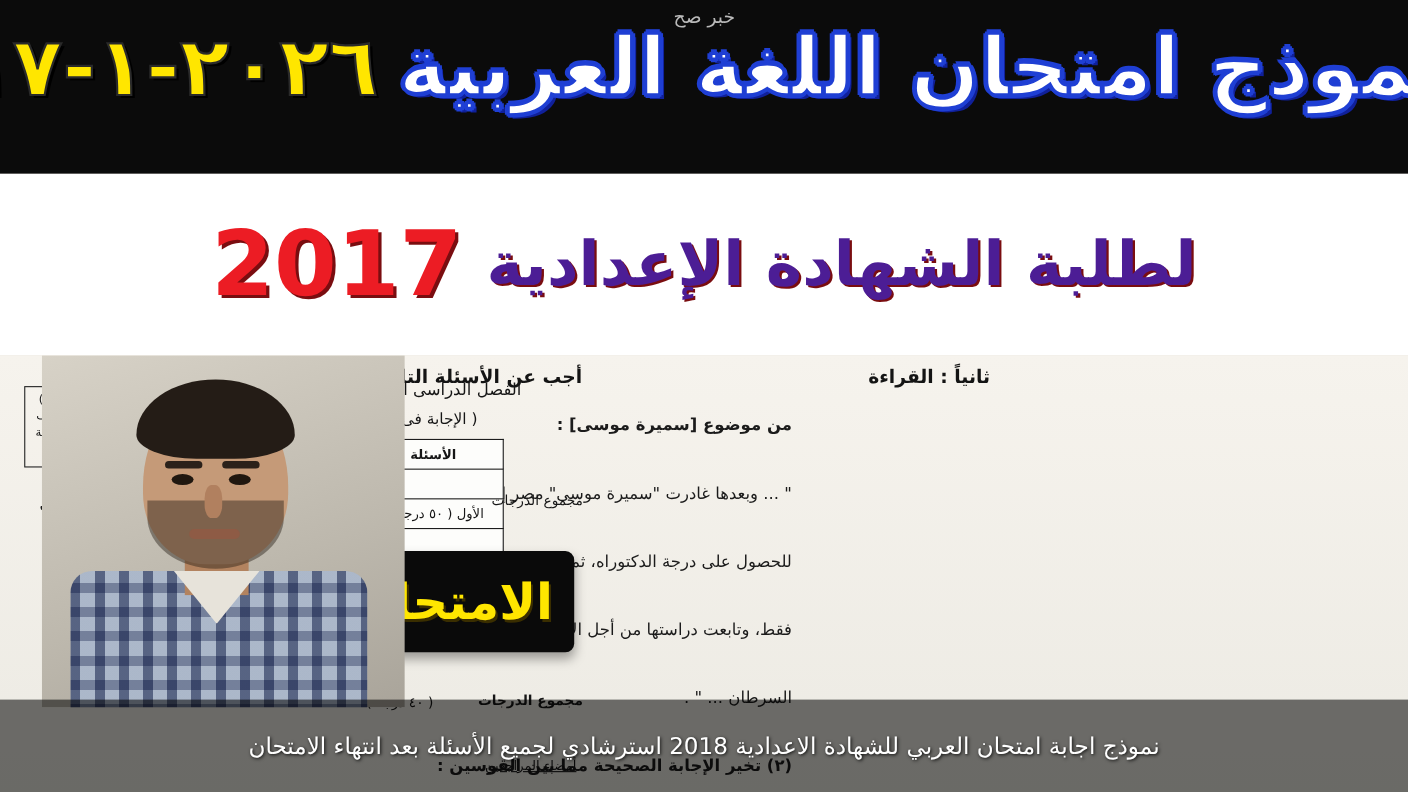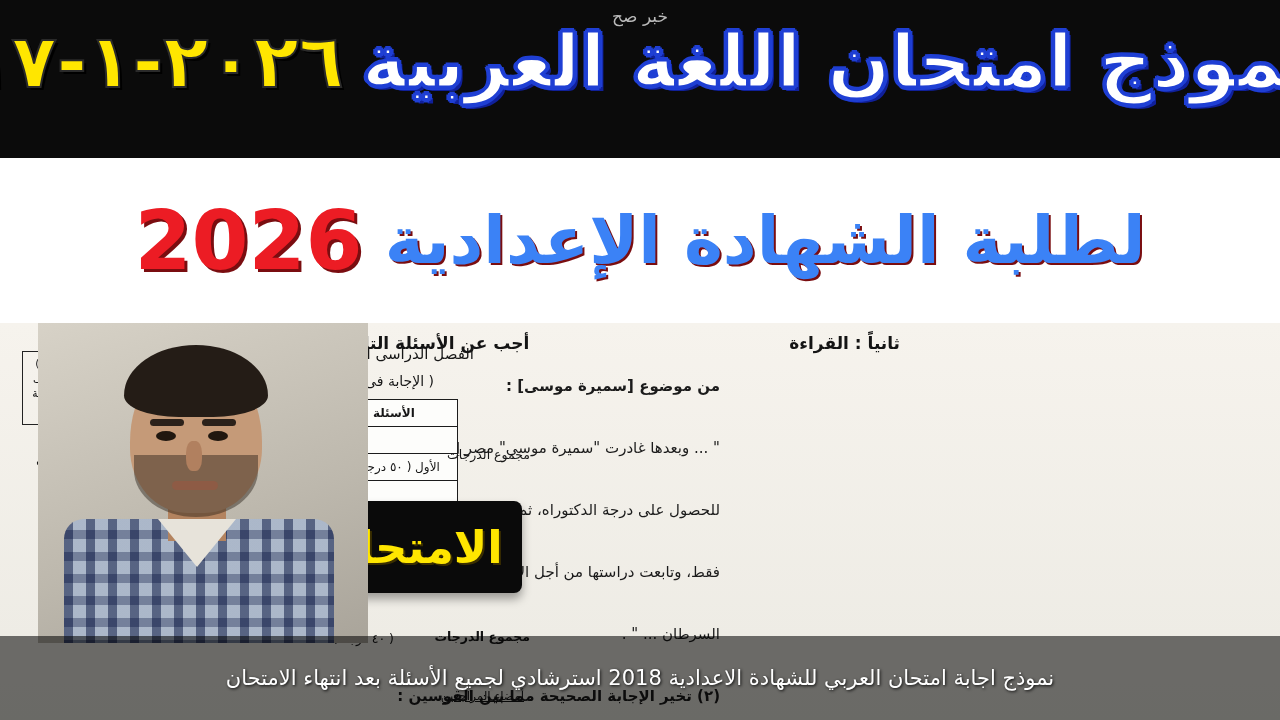--- a/index.html
+++ b/index.html
@@ -91,22 +91,22 @@
     background: #ffffff;
     display: flex;
     align-items: center;
     justify-content: center;
     gap: 22px;
     box-sizing: border-box;
   }
   .red-band .sub-title {
     font-family: "DejaVu Sans", sans-serif;
     font-weight: bold;
-    font-size: 66px;
-    color: #3b82f6;
+    font-size: 56px;
+    color: #4c1d95;
     text-shadow: 2px 2px 0 #7a0d10;
     white-space: nowrap;
   }
   .red-band .sub-year {
     font-family: "DejaVu Sans", sans-serif;
     font-weight: bold;
     font-size: 82px;
     color: #ec1c24;
     text-shadow: 3px 3px 0 #7a0d10;
     direction: ltr;
@@ -404,21 +404,21 @@
   <div class="top-banner">
     <div class="corner-note">خبر صح</div>
     <div class="banner-row">
       <div class="banner-title">نموذج امتحان اللغة العربية</div>
       <div class="banner-date">٢٠٢٦-١-١٧</div>
     </div>
   </div>
 
   <div class="red-band">
     <div class="sub-title">لطلبة الشهادة الإعدادية</div>
-    <div class="sub-year">2026</div>
+    <div class="sub-year">2017</div>
   </div>
 
   <div class="lower">
     <div class="paper"></div>
 
     <div class="exam-head">
       <span>ثانياً : القراءة</span>
       <span>أجب عن الأسئلة التالية</span>
     </div>
 

